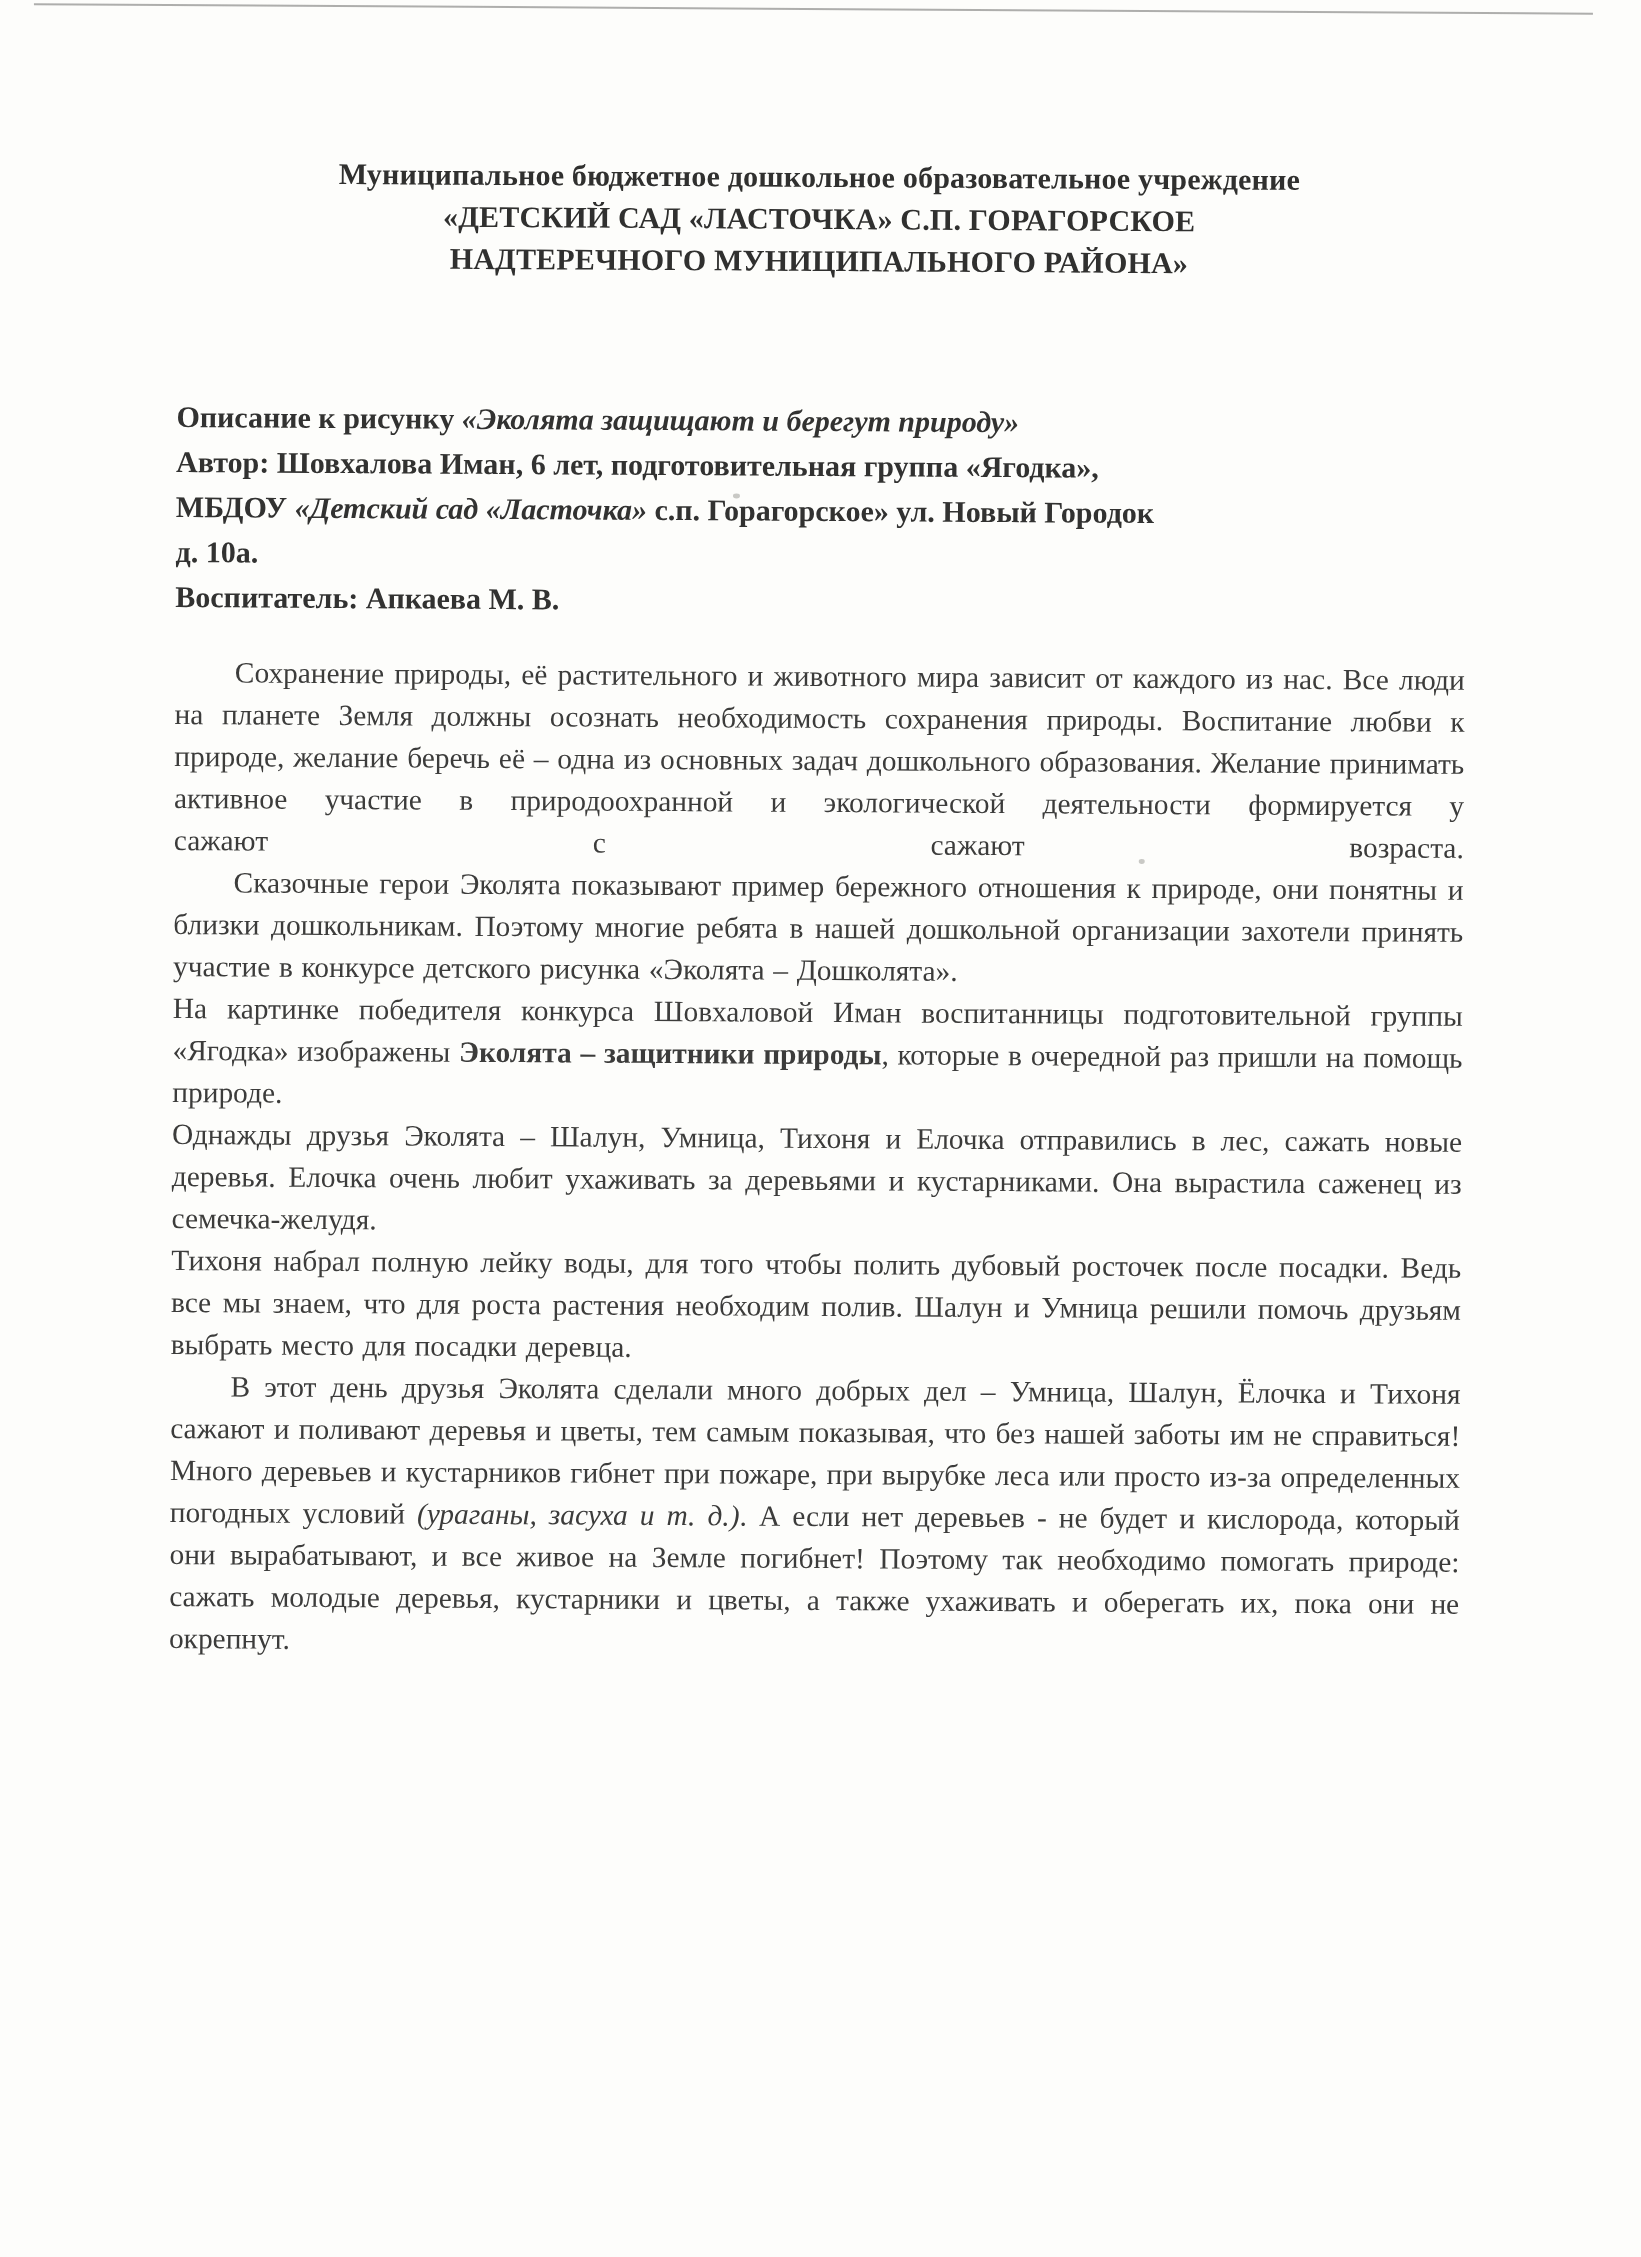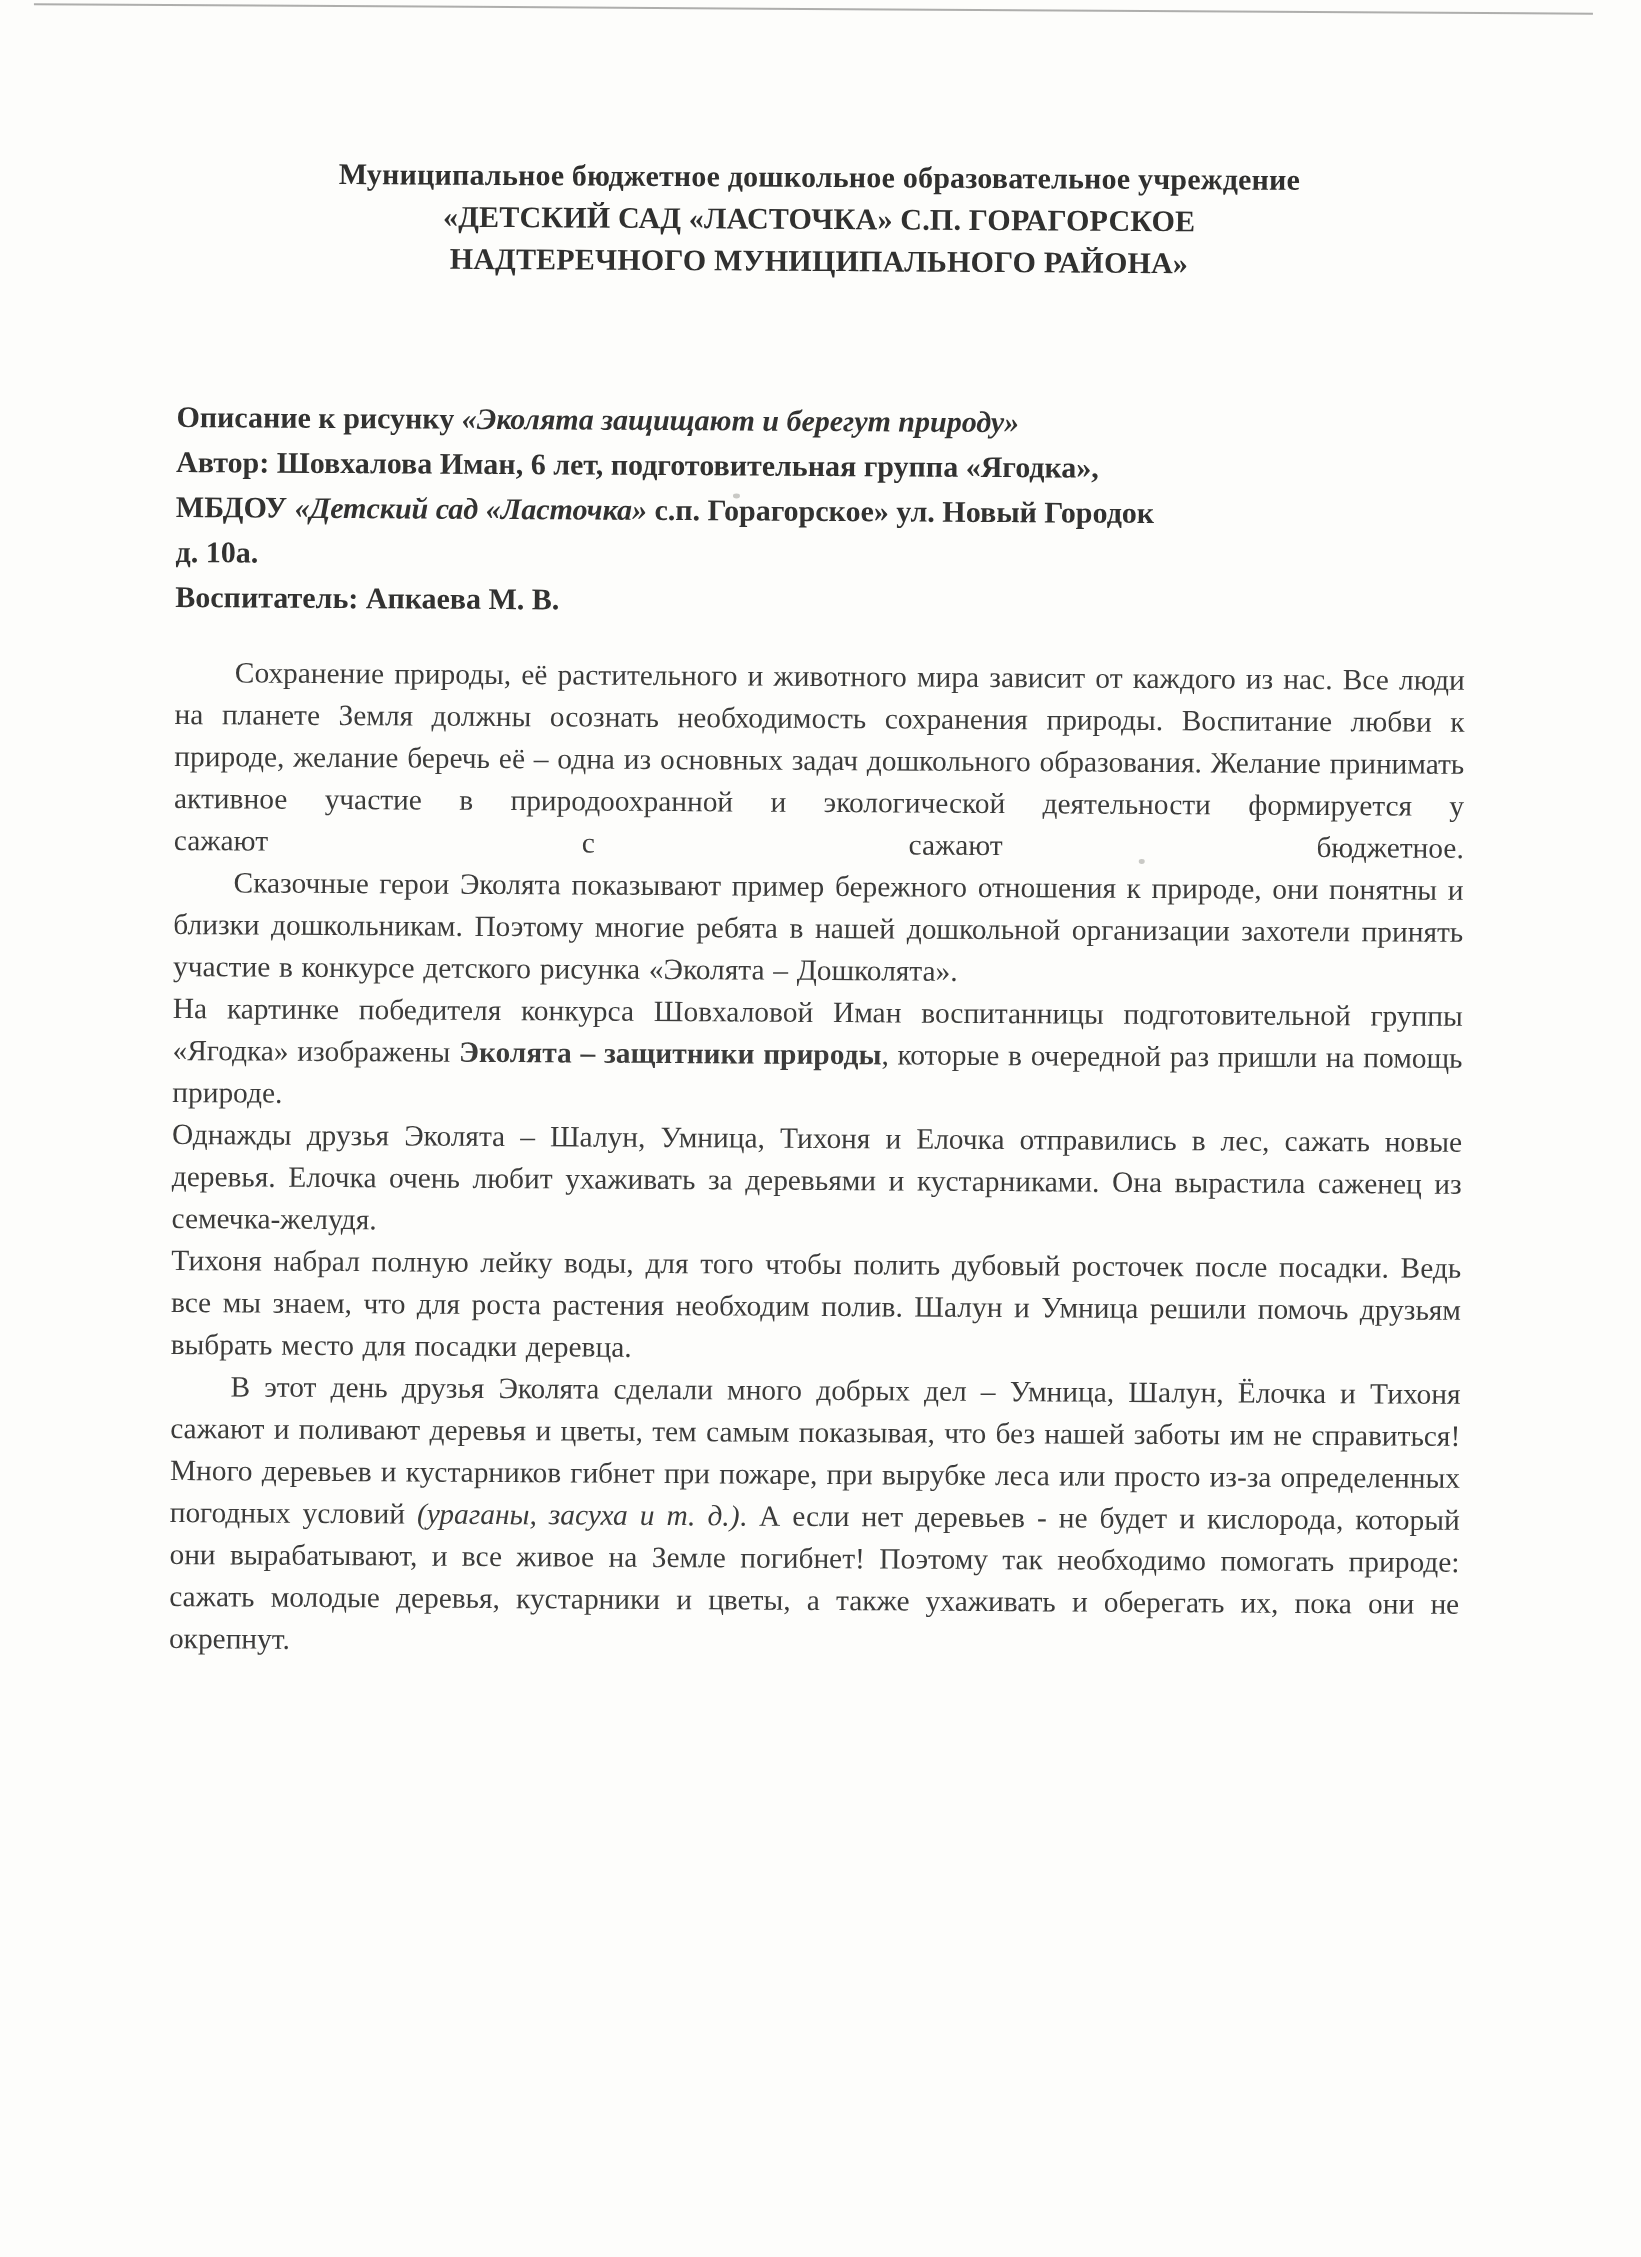--- a/index.html
+++ b/index.html
@@ -85,21 +85,21 @@
         <div class="m-line"><span class="seg-b">д. 10а.</span></div>
         <div class="m-line"><span class="seg-b">Воспитатель: Апкаева М. В.</span></div>
       </div>
 
     <div class="doc-body" id="docbody">
         <p class="indent jlast"><span>Сохранение природы, её растительного и животного мира зависит от каждого из нас. Все люди на планете Земля должны осознать необходимость сохранения природы. Воспитание любви к природе, желание беречь её – одна из основных задач дошкольного образования. Желание принимать активное участие в природоохранной и экологической деятельности формируется у</span></p>
         <div class="spread">
           <span>сажают</span>
           <span>с</span>
           <span>сажают</span>
-          <span>бюджетное.</span>
+          <span>возраста.</span>
         </div>
         <p class="indent"><span>Сказочные герои Эколята показывают пример бережного отношения к природе, они понятны и близки дошкольникам. Поэтому многие ребята в нашей дошкольной организации захотели принять участие в конкурсе детского рисунка «Эколята – Дошколята».</span></p>
         <p><span>На картинке победителя конкурса Шовхаловой Иман воспитанницы подготовительной группы «Ягодка» изображены </span><span class="seg-b">Эколята – защитники природы</span><span>, которые в очередной раз пришли на помощь природе.</span></p>
         <p><span>Однажды друзья Эколята – Шалун, Умница, Тихоня и Елочка отправились в лес, сажать новые деревья. Елочка очень любит ухаживать за деревьями и кустарниками. Она вырастила саженец из семечка-желудя.</span></p>
         <p><span>Тихоня набрал полную лейку воды, для того чтобы полить дубовый росточек после посадки. Ведь все мы знаем, что для роста растения необходим полив. Шалун и Умница решили помочь друзьям выбрать место для посадки деревца.</span></p>
         <p class="indent"><span>В этот день друзья Эколята сделали много добрых дел – Умница, Шалун, Ёлочка и Тихоня сажают и поливают деревья и цветы, тем самым показывая, что без нашей заботы им не справиться! Много деревьев и кустарников гибнет при пожаре, при вырубке леса или просто из-за определенных погодных условий </span><span class="seg-i">(ураганы, засуха и т. д.)</span><span>. А если нет деревьев - не будет и кислорода, который они вырабатывают, и все живое на Земле погибнет! Поэтому так необходимо помогать природе: сажать молодые деревья, кустарники и цветы, а также ухаживать и оберегать их, пока они не окрепнут.</span></p>
       </div>
   </div>
 </div>
 

